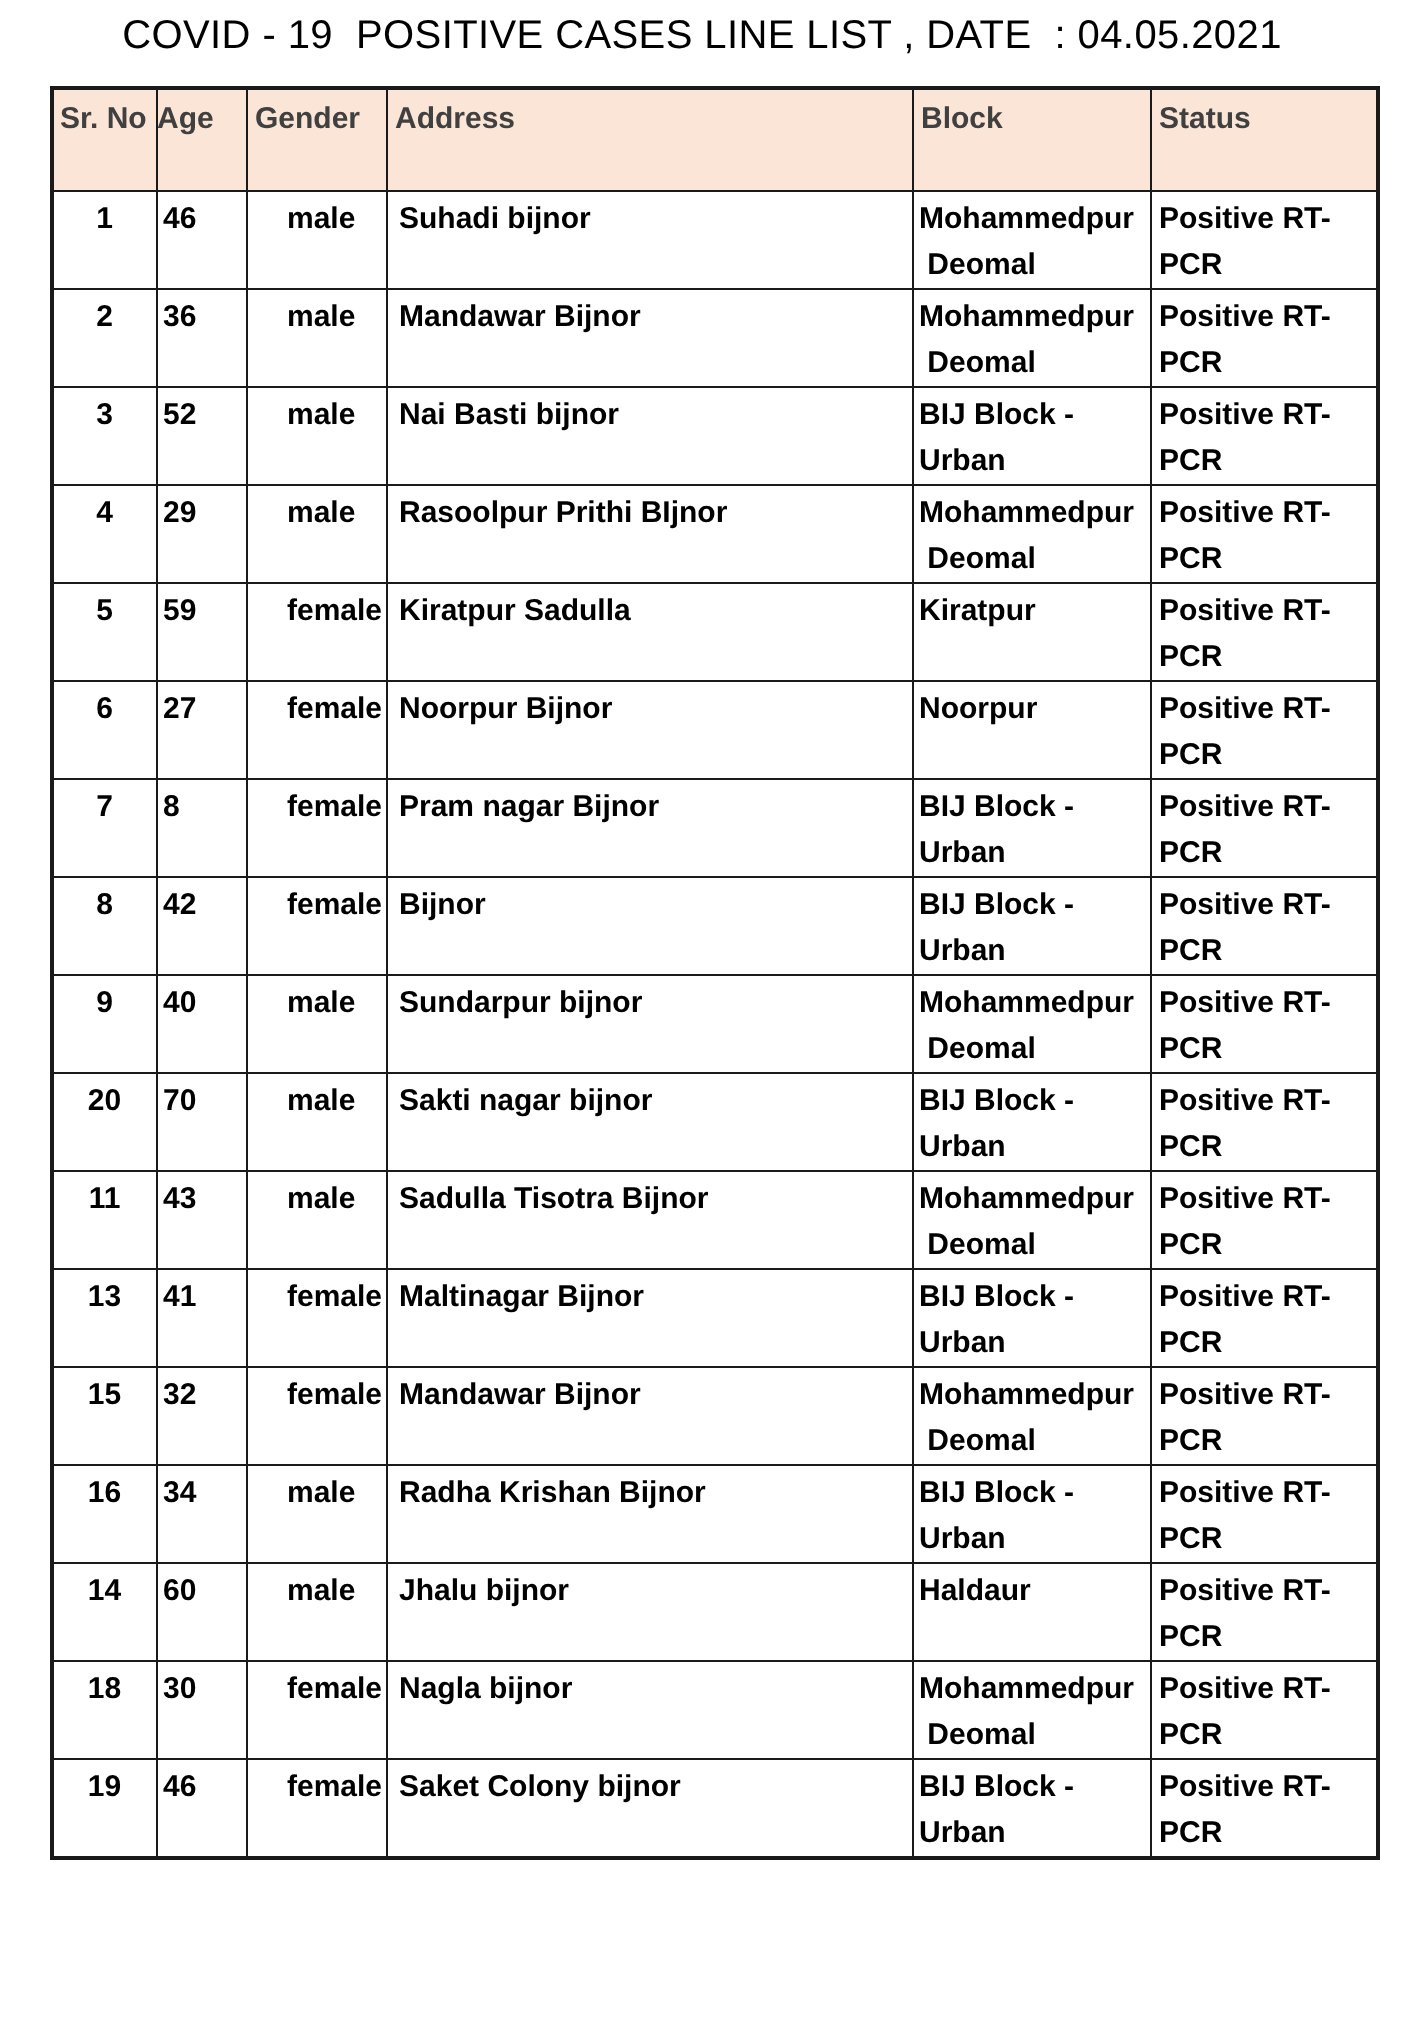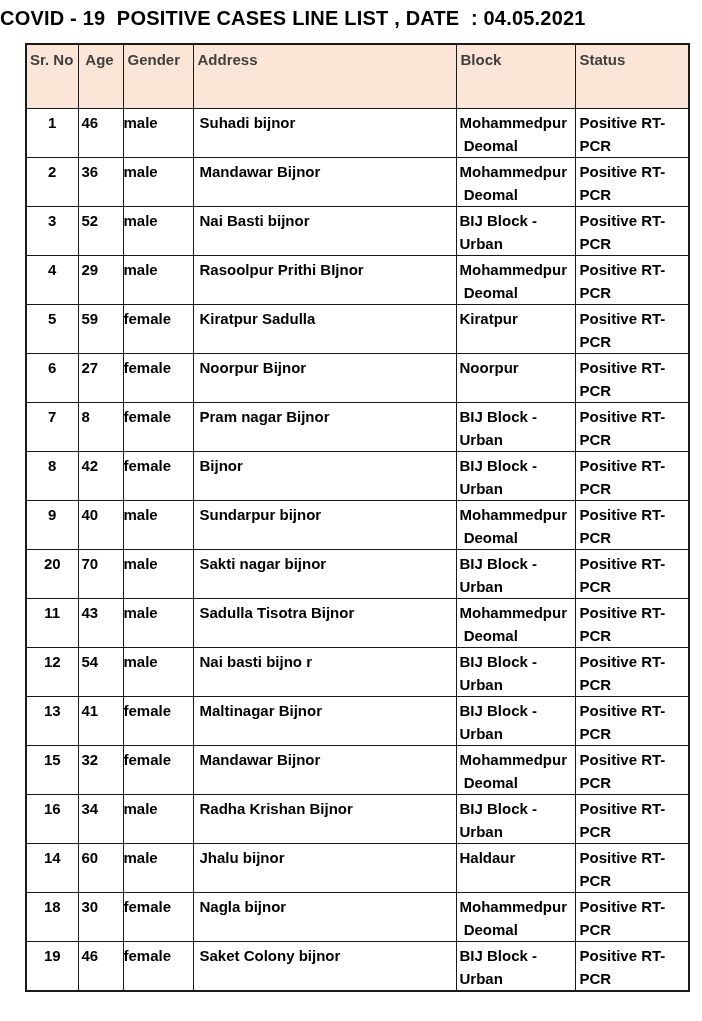--- a/index.html
+++ b/index.html
@@ -10,22 +10,23 @@
   }
   .page {
     width: 702px;
     height: 1021px;
     background: #ffffff;
     position: relative;
     overflow: hidden;
   }
   .title {
     margin-top: 7px;
+    text-align: center;
     font-size: 20px;
-    font-weight: bold;
+    font-weight: normal;
     color: #000000;
     letter-spacing: 0.2px;
     white-space: pre;
     font-stretch: condensed;
   }
   table.linelist {
     border-collapse: collapse;
     table-layout: fixed;
     width: 663px;
     margin-left: 25px;
@@ -37,35 +38,35 @@
     vertical-align: top;
     font-size: 15px;
     font-weight: bold;
     line-height: 23px;
     overflow: hidden;
   }
   table.linelist { border: 2px solid #1a1a1a; }
   thead th {
     background: #fbe5d6;
     color: #404040;
-    height: 64px;
+    height: 51px;
     text-align: left;
     padding: 3px 2px 0 4px;
   }
   thead th.col-sr { padding-left: 3px; }
-  thead th.col-age { text-align: center; padding-left: 0; }
+  thead th.col-age { padding-left: 0; }
   tbody td {
     color: #000000;
     height: 47px;
     padding-top: 2px;
     white-space: pre-wrap;
   }
   td.cell-sr { text-align: center; }
   td.cell-age { padding-left: 3px; }
-  td.cell-gender { padding-left: 0; margin-top: 33px; }
+  td.cell-gender { padding-left: 20px; margin-top: 33px; }
   td.cell-address { padding-left: 6px; }
   td.cell-block { padding-left: 3px; }
   td.cell-status { padding-left: 4px; }
 </style>
 </head>
 <body>
 
 <div class="page">
 
   <div class="title">COVID - 19  POSITIVE CASES LINE LIST , DATE  : 04.05.2021</div>
@@ -202,30 +203,20 @@
       <td class="cell-sr">11</td>
       <td class="cell-age">43</td>
       <td class="cell-gender">male</td>
       <td class="cell-address">Sadulla Tisotra Bijnor</td>
       <td class="cell-block">Mohammedpur
  Deomal</td>
       <td class="cell-status">Positive RT-
 PCR</td>
     </tr>
 
-    <tr>
-      <td class="cell-sr">12</td>
-      <td class="cell-age">54</td>
-      <td class="cell-gender">male</td>
-      <td class="cell-address">Nai basti bijno r</td>
-      <td class="cell-block">BIJ Block -
-Urban</td>
-      <td class="cell-status">Positive RT-
-PCR</td>
-    </tr>
 
     <tr>
       <td class="cell-sr">13</td>
       <td class="cell-age">41</td>
       <td class="cell-gender">female</td>
       <td class="cell-address">Maltinagar Bijnor</td>
       <td class="cell-block">BIJ Block -
 Urban</td>
       <td class="cell-status">Positive RT-
 PCR</td>

